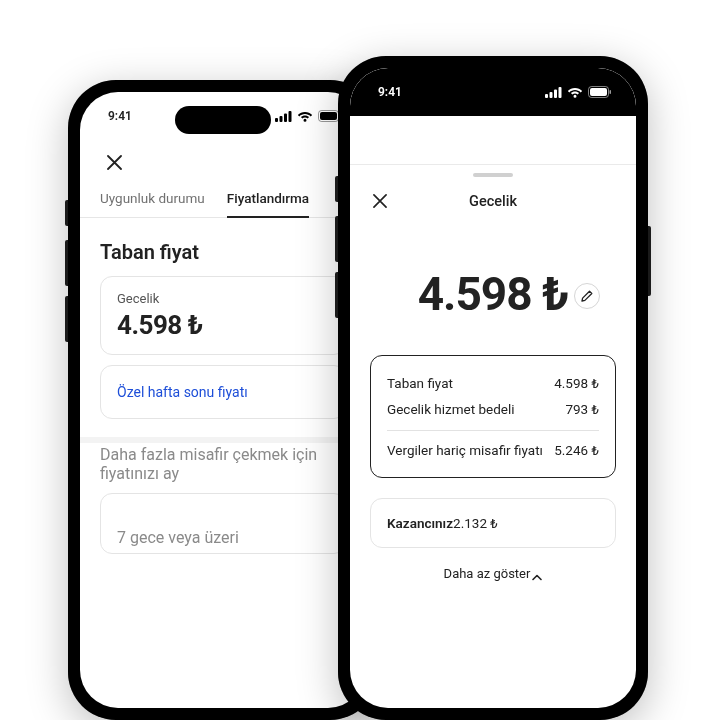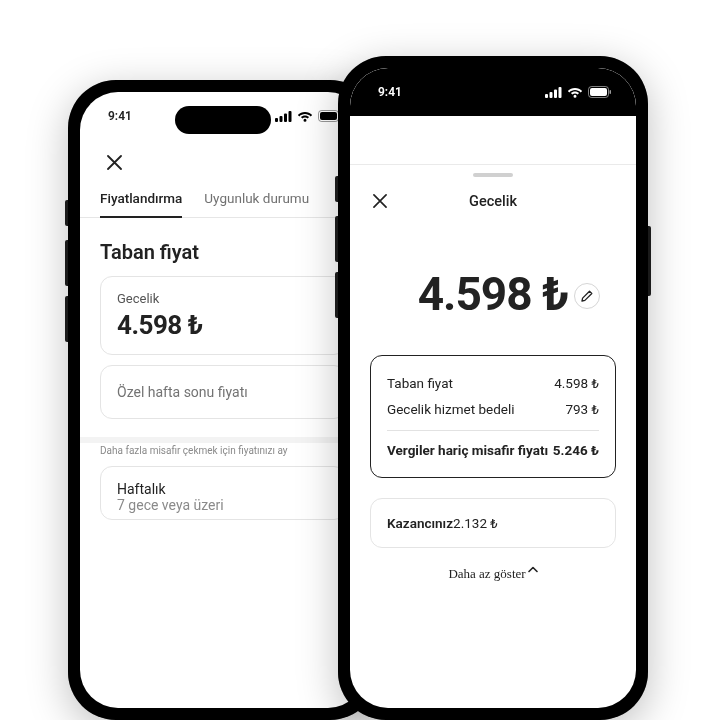--- a/index.html
+++ b/index.html
@@ -113,26 +113,26 @@
 
   .card {
     margin: 0 20px 10px 20px;
     border: 1px solid #e4e4e4;
     border-radius: 12px;
     padding: 14px 16px;
     background:#fff;
   }
   .card .label { font-size:13px; color:#555; margin-bottom:4px; }
   .card .big-price { font-size:26px; font-weight:700; letter-spacing:-0.5px; }
-  .card.single-line { font-size:14px; color:#737373; padding:18px 16px; }
+  .card.single-line { font-size:14px; color:#1d4ed8; padding:18px 16px; }
 
   .divider { height:6px; background:#f3f3f3; margin: 18px 0 0 0; }
 
   .subtext {
-    font-size:10px; color:#8a8a8a;
+    font-size:16px; color:#8a8a8a;
     padding: 2px 20px 10px 20px;
   }
 
   
   #phone-right .screen { background:#fff; }
   #phone-right .status-bar { color:#fff; }
   #phone-right .status-strip {
     position:absolute; top:0; left:0; right:0; height:48px;
     background:#000;
     border-radius: 38px 38px 0 0;
@@ -189,39 +189,38 @@
   }
   .row {
     display:flex; justify-content:space-between;
     padding: 5px 0;
   }
   .row .val { font-variant-numeric: tabular-nums; }
   .breakdown .hr {
     border:none; border-top:1px solid #e2e2e2;
     margin: 8px 0 6px 0;
   }
-  .row.total { font-weight:700; }
+  .row.total { font-weight:400; }
 
   .earn-box {
     margin: 20px 20px 0 20px;
     border:1px solid #e4e4e4;
     border-radius:12px;
     padding: 16px;
     display:flex; 
     font-size:13.5px;
   }
   .earn-box .lbl { font-weight:600; }
 
   .show-less {
-    display:flex; align-items:flex-start; justify-content:center;
+    display:flex; align-items:flex-end; justify-content:center;
     gap:2px;
     font-size:13px;
     padding: 18px 0 0 0;
     cursor:pointer;
-    font-family:Liberation Serif, serif;
   }
 </style>
 </head>
 <body>
 
 <div class="phone" id="phone-left">
   <span class="side-btn sb-left1"></span>
   <span class="side-btn sb-left2"></span>
   <span class="side-btn sb-left3"></span>
   <span class="side-btn sb-right"></span>
@@ -255,43 +254,42 @@
 
     <div class="topbar">
       <div class="close-x">
         <svg width="15" height="15" viewBox="0 0 15 15">
             <path d="M1 1 L14 14 M14 1 L1 14" stroke="#222" stroke-width="1.8" stroke-linecap="round"></path>
           </svg>
       </div>
     </div>
 
     <div class="tabs">
+      <div class="tab">Uygunluk durumu</div>
       <div class="tab active">Fiyatlandırma</div>
-      <div class="tab">Uygunluk durumu</div>
     </div>
 
     <div class="section-title">Taban fiyat</div>
 
     <div class="card">
       <div class="label">Gecelik</div>
       <div class="big-price">4.598 ₺</div>
     </div>
 
     <div class="card single-line">
       <span>Özel hafta sonu fiyatı</span>
     </div>
 
 
     <div class="divider"></div>
 
     <div class="subtext">Daha fazla misafir çekmek için fiyatınızı ay</div>
 
     <div class="card" style="padding-bottom:6px">
-      <div style="font-size:14px">Haftalık</div>
-      <div style="font-size:14px;color:#8a8a8a;margin-top:0">7 gece veya üzeri</div>
+      <div style="font-size:16px;color:#8a8a8a;margin-top:20px">7 gece veya üzeri</div>
     </div>
   </div>
 </div>
 
 <div class="phone" id="phone-right">
   <span class="side-btn sb-left1"></span>
   <span class="side-btn sb-left2"></span>
   <span class="side-btn sb-left3"></span>
   <span class="side-btn sb-right"></span>
   <div class="screen">

